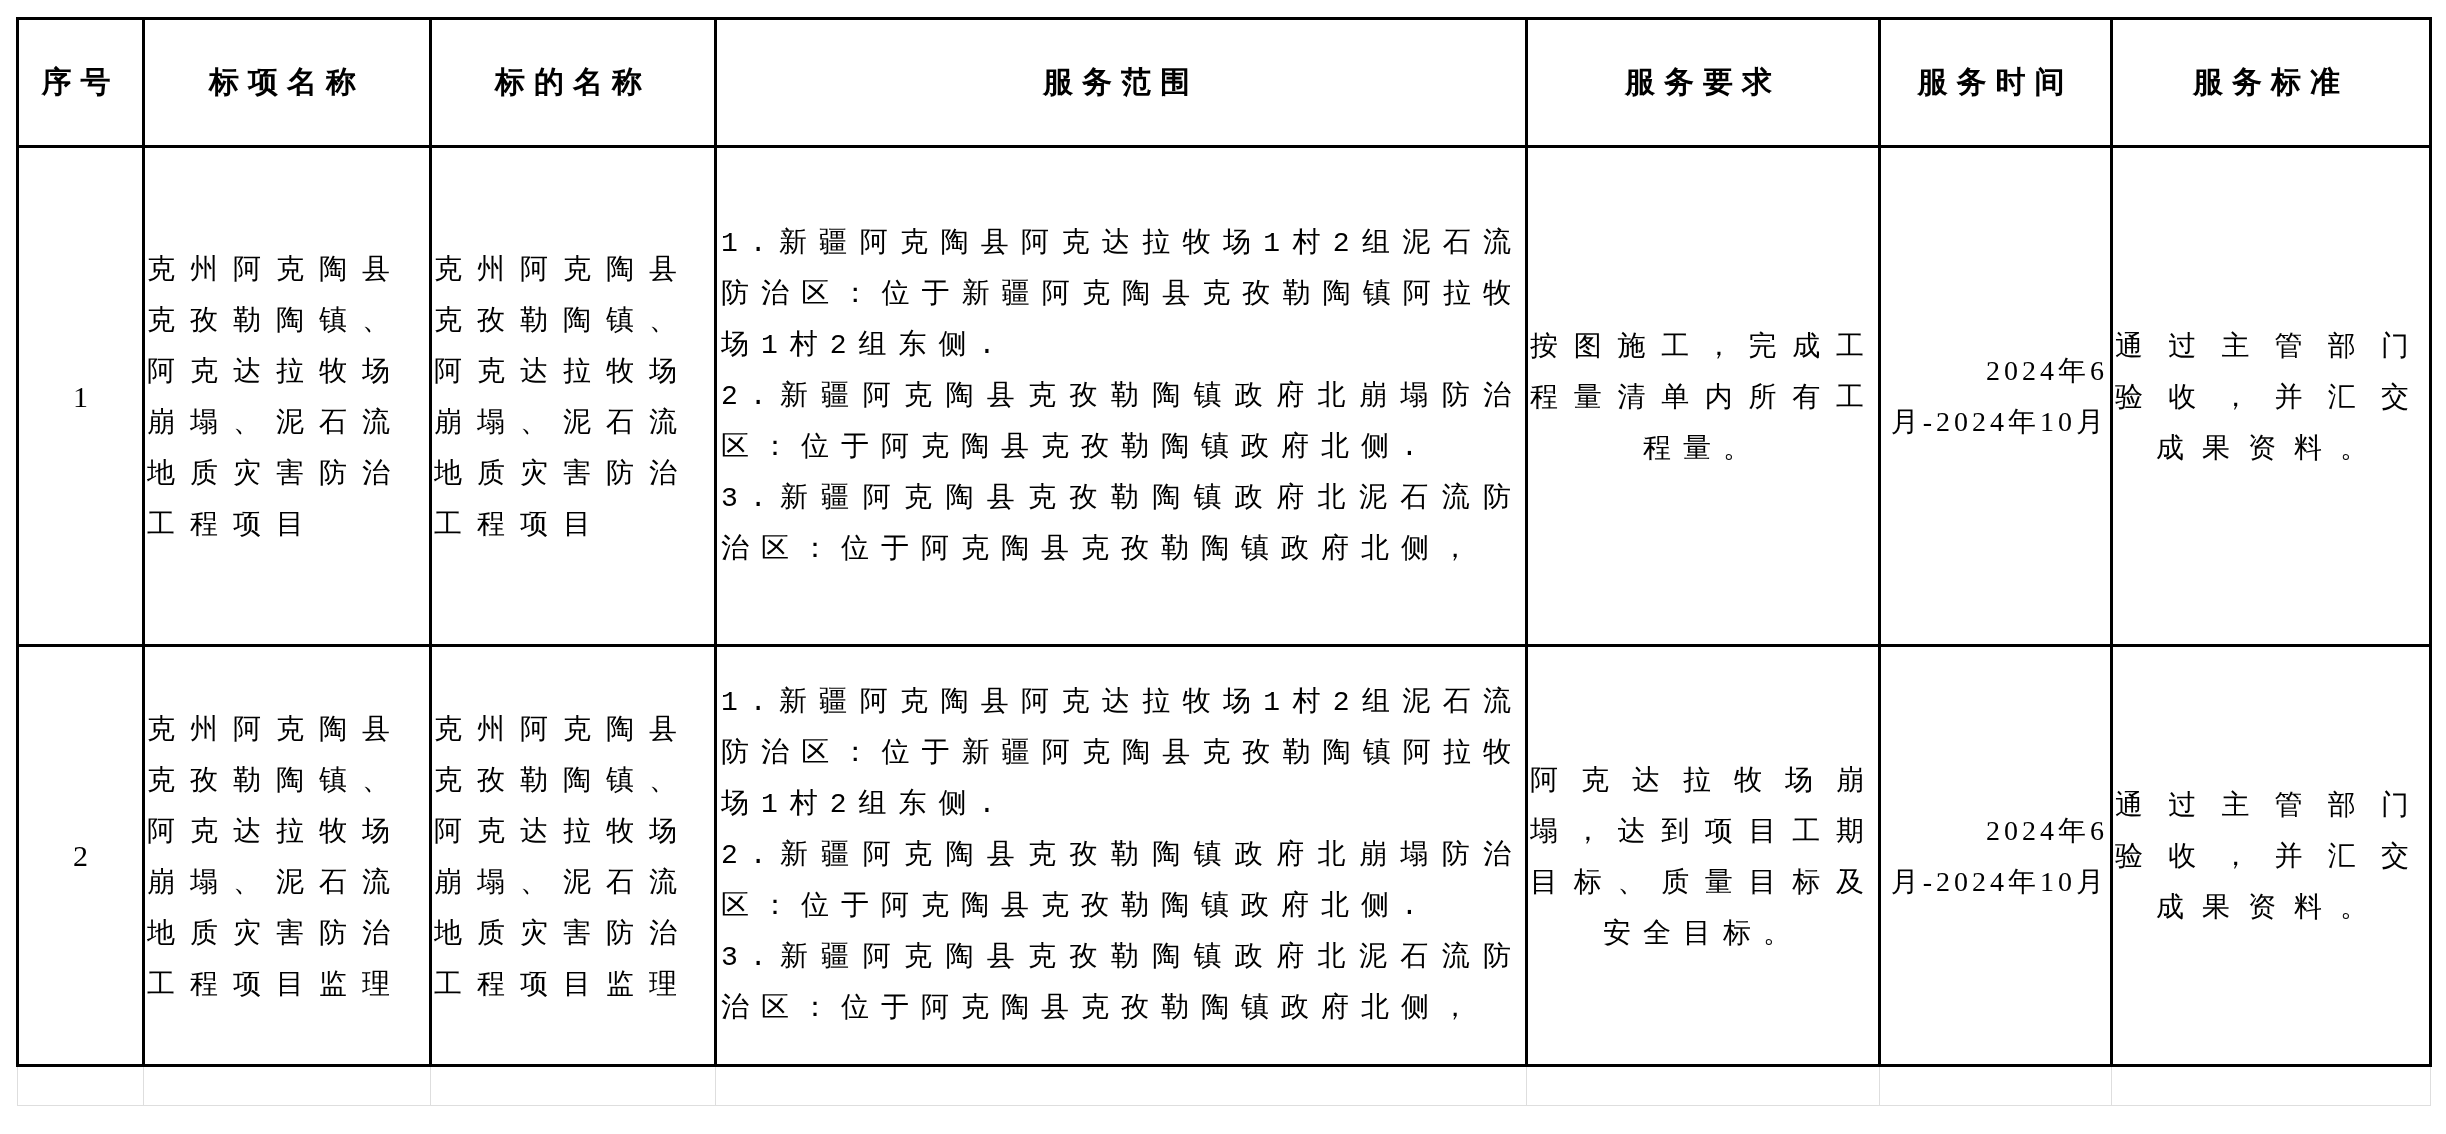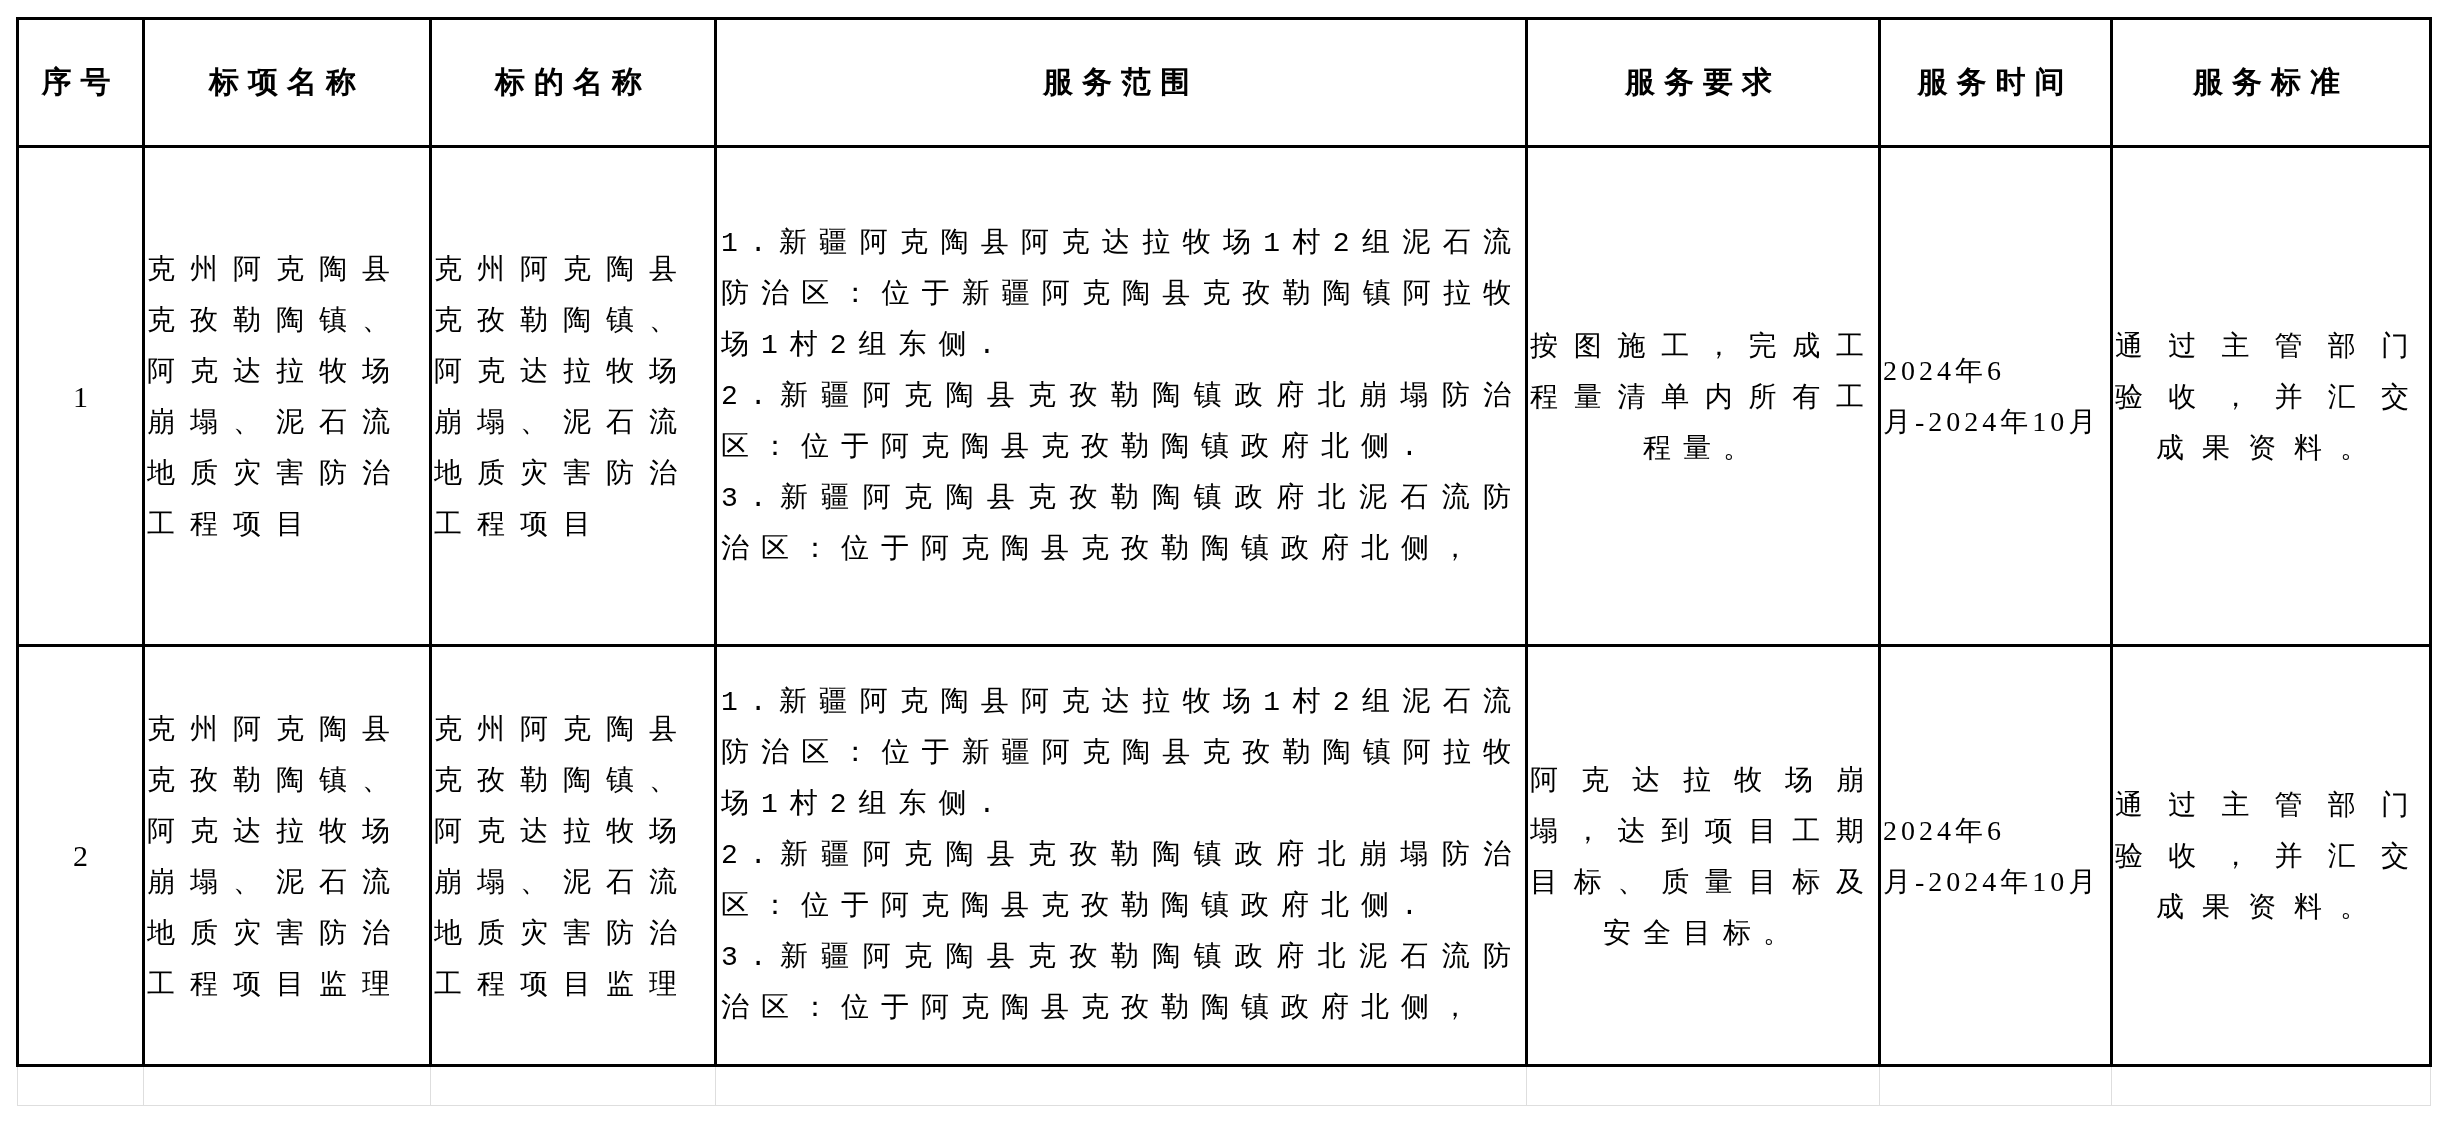--- a/index.html
+++ b/index.html
@@ -59,21 +59,21 @@
     text-align-last:left;
     font-family:Liberation Mono, monospace;
   }
   td.req-cell{
     text-align:justify;
     text-align-last:center;
     text-justify:inter-ideograph;
     letter-spacing:12px;
   }
   td.time-cell{
-    text-align:left;
+    text-align:right;
     letter-spacing:4px;
   }
   td.std-cell{
     text-align:justify;
     text-align-last:center;
     text-justify:inter-ideograph;
     letter-spacing:18px;
   }
   
   tr.ghost-row td{

